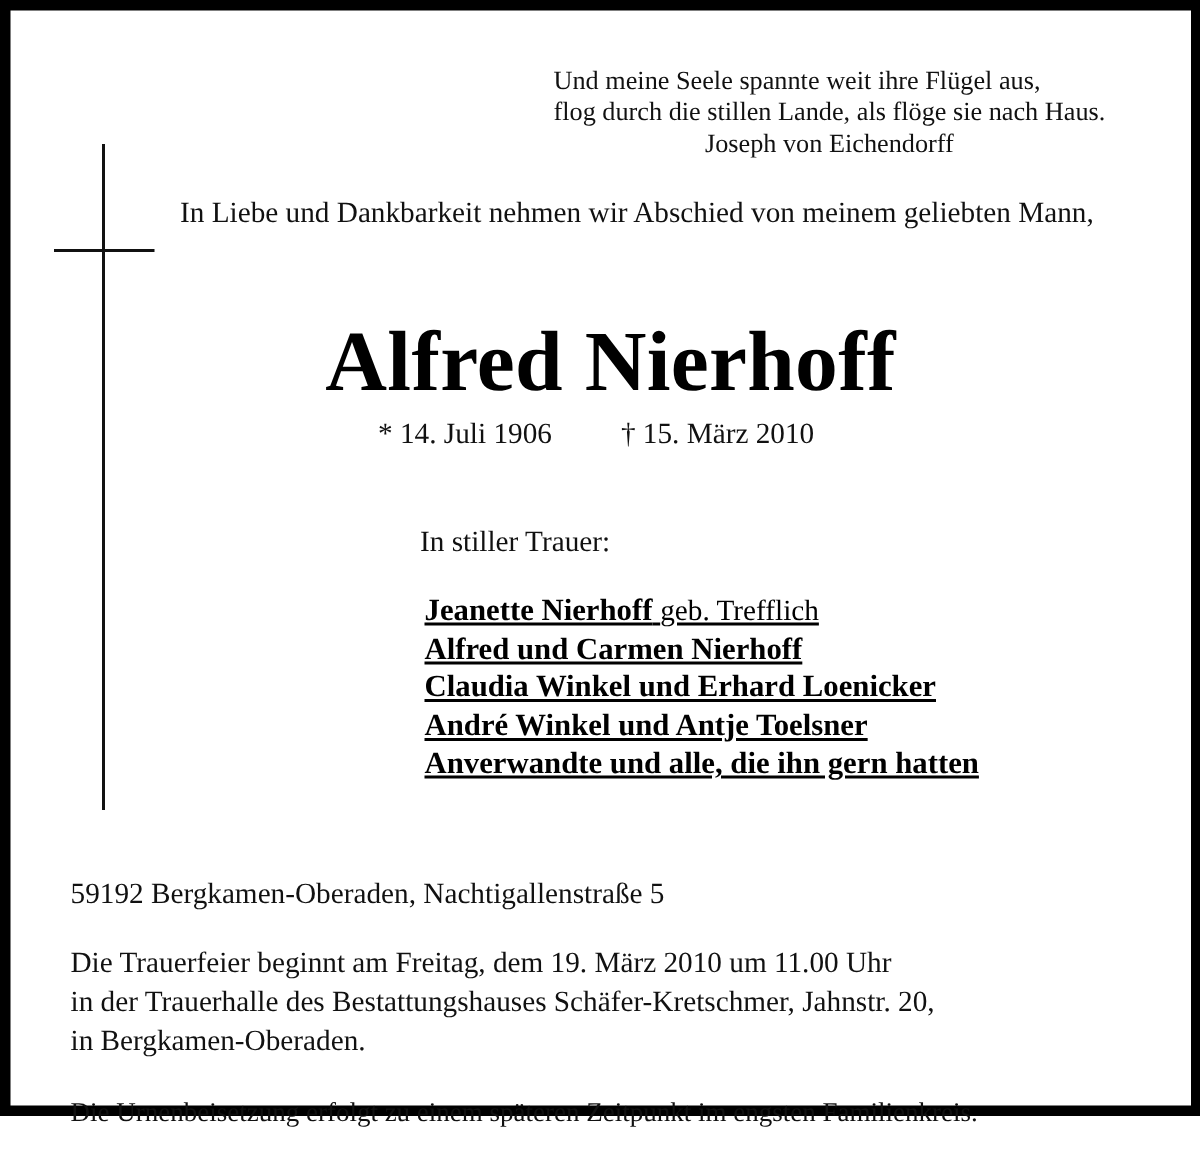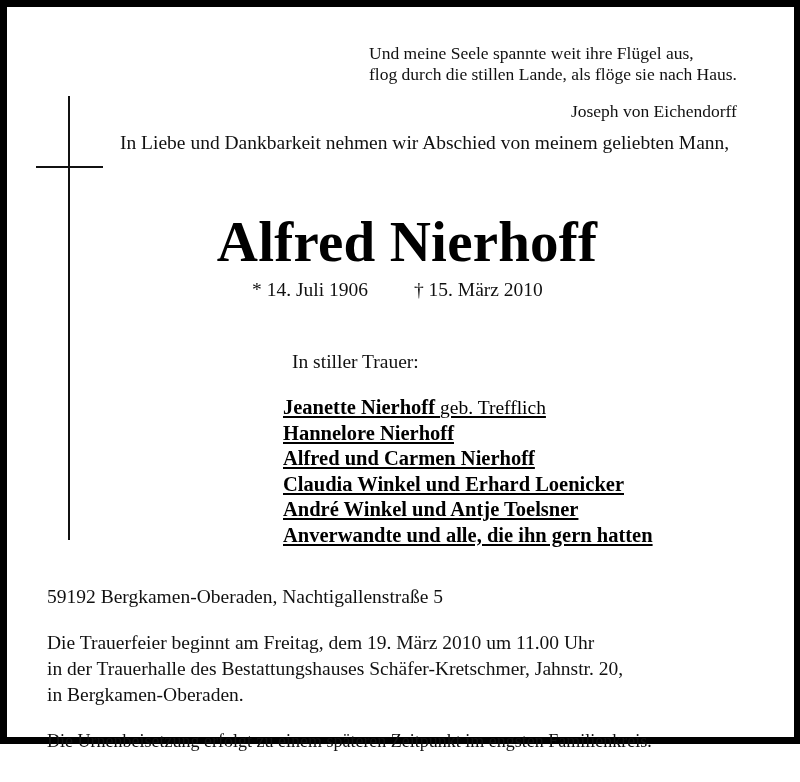--- a/index.html
+++ b/index.html
@@ -9,28 +9,28 @@
       box-sizing: border-box;
       border-top: 7px solid #000;
       border-left: 7px solid #000;
       border-right: 6px solid #000;
       border-bottom: 7px solid #000;
       background: #fff;
     }
     .serif { font-family: "Liberation Serif", "DejaVu Serif", serif; color: #111; }
     .abs { position: absolute; white-space: nowrap; }
     .poem { left: 362px; top: 36px; font-size: 17.5px; line-height: 21px; }
-    .poem .author { text-align: right; margin-top: 16px; }
+    .poem .author { text-align: center; }
     .cross-v { position: absolute; left: 61px; top: 89px; width: 2px; height: 444px; background: #111; }
     .cross-h { position: absolute; left: 29px; top: 159px; width: 67px; height: 2px; background: #111; }
     .intro { left: 113px; top: 123px; font-size: 19.5px; line-height: 25px; text-align: right; }
     .name { left: 0; width: 800px; top: 197px; text-align: center; font-size: 57px; font-weight: bold; line-height: 76px; letter-spacing: 0.2px; color: #000; }
     .dates { left: 245px; top: 270px; font-size: 19.5px; line-height: 26px; }
     .dates .death { margin-left: 46px; }
-    .mourning { left: 273px; top: 342px; font-size: 19.5px; line-height: 26px; margin-left: 12px; }
+    .mourning { left: 273px; top: 342px; font-size: 19.5px; line-height: 26px; }
     .family { left: 276px; top: 388px; font-size: 20.5px; line-height: 25.5px; font-weight: bold; color: #000; text-decoration: underline; }
     .family .note { font-weight: normal; font-size: 19.5px; }
     .address { left: 40px; top: 577px; font-size: 19.5px; line-height: 26px; }
     .ceremony { left: 40px; top: 623px; font-size: 19.5px; line-height: 26px; }
     .burial { left: 40px; top: 722px; font-size: 18px; line-height: 24px; }
   </style>
 </head>
 <body>
 
 <div class="frame">
@@ -53,21 +53,20 @@
   <div class="abs serif name">Alfred Nierhoff</div>
 
   <div class="abs serif dates">
     <span>* 14. Juli 1906</span><span class="death">† 15. März 2010</span>
   </div>
 
   <div class="abs serif mourning">In stiller Trauer:</div>
 
   <div class="abs serif family">
     <div><span>Jeanette Nierhoff</span> <span class="note">geb. Trefflich</span></div>
-    <div><span>Hannelore Nierhoff</span></div>
     <div><span>Alfred und Carmen Nierhoff</span></div>
     <div><span>Claudia Winkel und Erhard Loenicker</span></div>
     <div><span>André Winkel und Antje Toelsner</span></div>
     <div><span>Anverwandte und alle, die ihn gern hatten</span></div>
   </div>
 
   <div class="abs serif address">59192 Bergkamen-Oberaden, Nachtigallenstraße 5</div>
 
   <div class="abs serif ceremony">
     <div>Die Trauerfeier beginnt am Freitag, dem 19. März 2010 um 11.00 Uhr</div>

